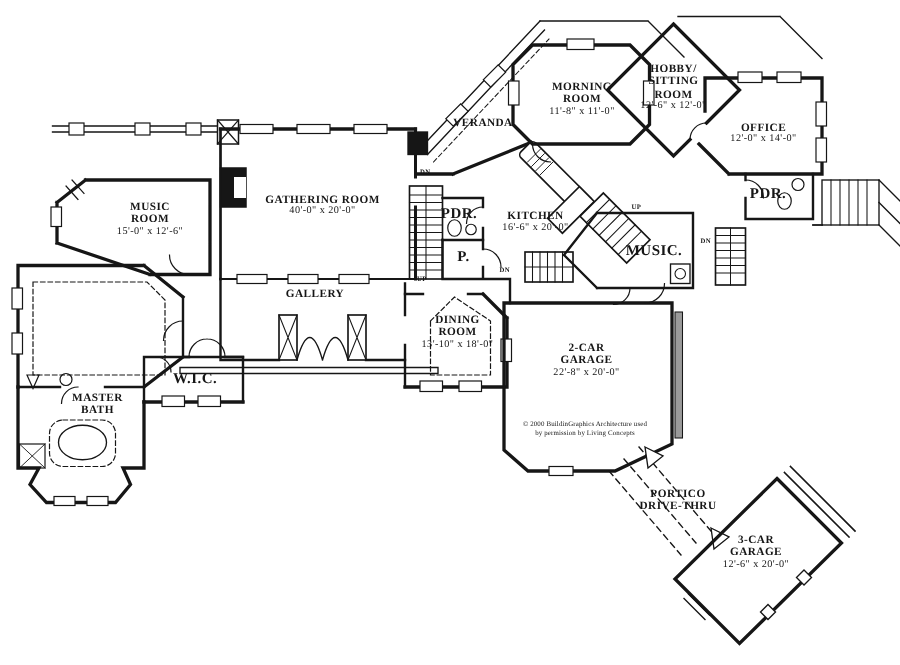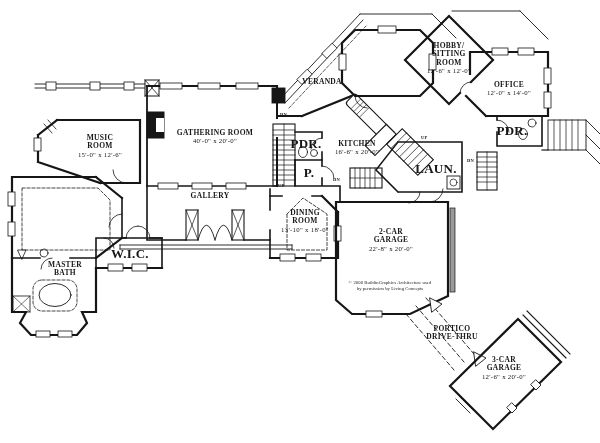--- a/index.html
+++ b/index.html
@@ -3,21 +3,21 @@
 <meta charset="utf-8">
 <style>
   html,body{margin:0;padding:0;background:#ffffff;}
   .plan{position:relative;width:600px;height:443px;background:#ffffff;overflow:hidden;
         font-family:"Liberation Serif","DejaVu Serif",serif;color:#161616;}
   .plan svg{position:absolute;left:0;top:0;}
   .rl{position:absolute;display:flex;flex-direction:column;align-items:center;
       text-align:center;line-height:1.12;letter-spacing:.3px;pointer-events:none;}
   .rn{font-size:7.5px;font-weight:bold;}
   .rd{font-size:6.8px;white-space:nowrap;}
-  .sm .rn{font-size:13px;}
+  .sm .rn{font-size:10px;}
   .stair-lbl{position:absolute;font-size:4.5px;letter-spacing:.2px;font-weight:bold;}
   .copyright{position:absolute;font-size:4.6px;line-height:1.25;text-align:center;letter-spacing:.1px;}
 </style>
 </head>
 <body>
 
 <div class="plan">
 
 <svg width="600" height="443" viewBox="0 0 600 443" stroke="#161616" fill="none" stroke-linecap="square">
 
@@ -245,20 +245,24 @@
   </div>
 
   <div class="rl" style="left:165px;top:192px;width:90px">
     <div class="rn">GALLERY</div>
   </div>
 
   <div class="rl" style="left:277px;top:78px;width:90px">
     <div class="rn">VERANDA</div>
   </div>
 
+  <div class="rl" style="left:343px;top:54px;width:90px">
+    <div class="rn" style="max-width:60px">MORNING ROOM</div>
+    <div class="rd">11'-8" x 11'-0"</div>
+  </div>
 
   <div class="rl" style="left:464px;top:81px;width:90px">
     <div class="rn">OFFICE</div>
     <div class="rd">12'-0" x 14'-0"</div>
   </div>
 
   <div class="rl" style="left:404px;top:42px;width:90px">
     <div class="rn" style="max-width:48px">HOBBY/ SITTING ROOM</div>
     <div class="rd">12'-6" x 12'-0"</div>
   </div>
@@ -274,21 +278,21 @@
 
   <div class="rl sm" style="left:276px;top:137px;width:60px">
     <div class="rn">PDR.</div>
   </div>
 
   <div class="rl sm" style="left:279px;top:166px;width:60px">
     <div class="rn">P.</div>
   </div>
 
   <div class="rl sm" style="left:406px;top:162px;width:60px">
-    <div class="rn">LAUN.</div>
+    <div class="rn">MUSIC.</div>
   </div>
 
   <div class="rl" style="left:260px;top:209px;width:90px">
     <div class="rn" style="max-width:50px">DINING ROOM</div>
     <div class="rd">13'-10" x 18'-0"</div>
   </div>
 
   <div class="rl" style="left:346px;top:228px;width:90px">
     <div class="rn" style="max-width:60px">2-CAR GARAGE</div>
     <div class="rd">22'-8" x 20'-0"</div>

